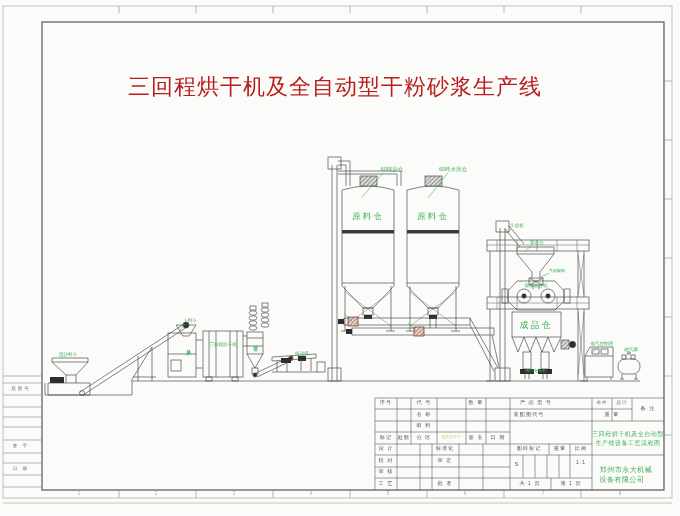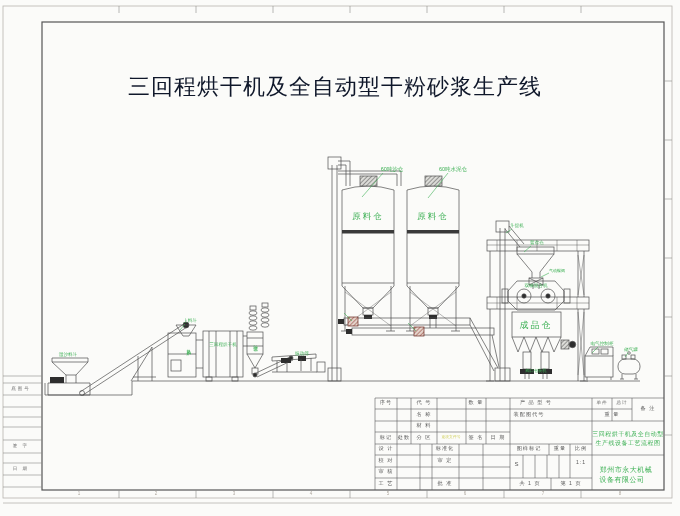--- a/index.html
+++ b/index.html
@@ -2,21 +2,21 @@
 <html><head>
 <meta charset="utf-8">
 <style>
   html,body{margin:0;padding:0;background:#e8e8e6;}
   .stage{position:relative;width:680px;height:516px;background:#fbfbf9;overflow:hidden;
          font-family:"Liberation Sans",sans-serif;}
   .stage svg{position:absolute;left:0;top:0;}
   .lbl,.lblb,.vlbl,.tb,.tbg,.mg,.zn,.ttl,.tby{
     position:absolute;white-space:nowrap;transform:translate(-50%,-50%);
     font-family:"Liberation Sans",sans-serif;line-height:1;}
-  .ttl{color:#0f172a;font-size:22px;letter-spacing:1px;}
+  .ttl{color:#b91c1c;font-size:22px;letter-spacing:1px;}
   .lbl{color:#3cb054;font-size:4.6px;}
   .lblb{color:#3cb054;font-size:8.5px;letter-spacing:2px;}
   .vlbl{color:#3cb054;font-size:4.4px;writing-mode:vertical-rl;letter-spacing:1px;}
   .tb{color:#5a5a5a;font-size:5.2px;letter-spacing:1px;}
   .tby{color:#cfcf5a;font-size:3.8px;}
   .tbg{color:#3cb054;font-size:6px;letter-spacing:.5px;}
   .tbg2{font-size:7px;}
   .mg{color:#6a6a6a;font-size:4.5px;letter-spacing:2px;position:absolute;
       transform:translate(-50%,-50%);white-space:nowrap;}
   .zn{color:#b0a9a0;font-size:4.5px;}

